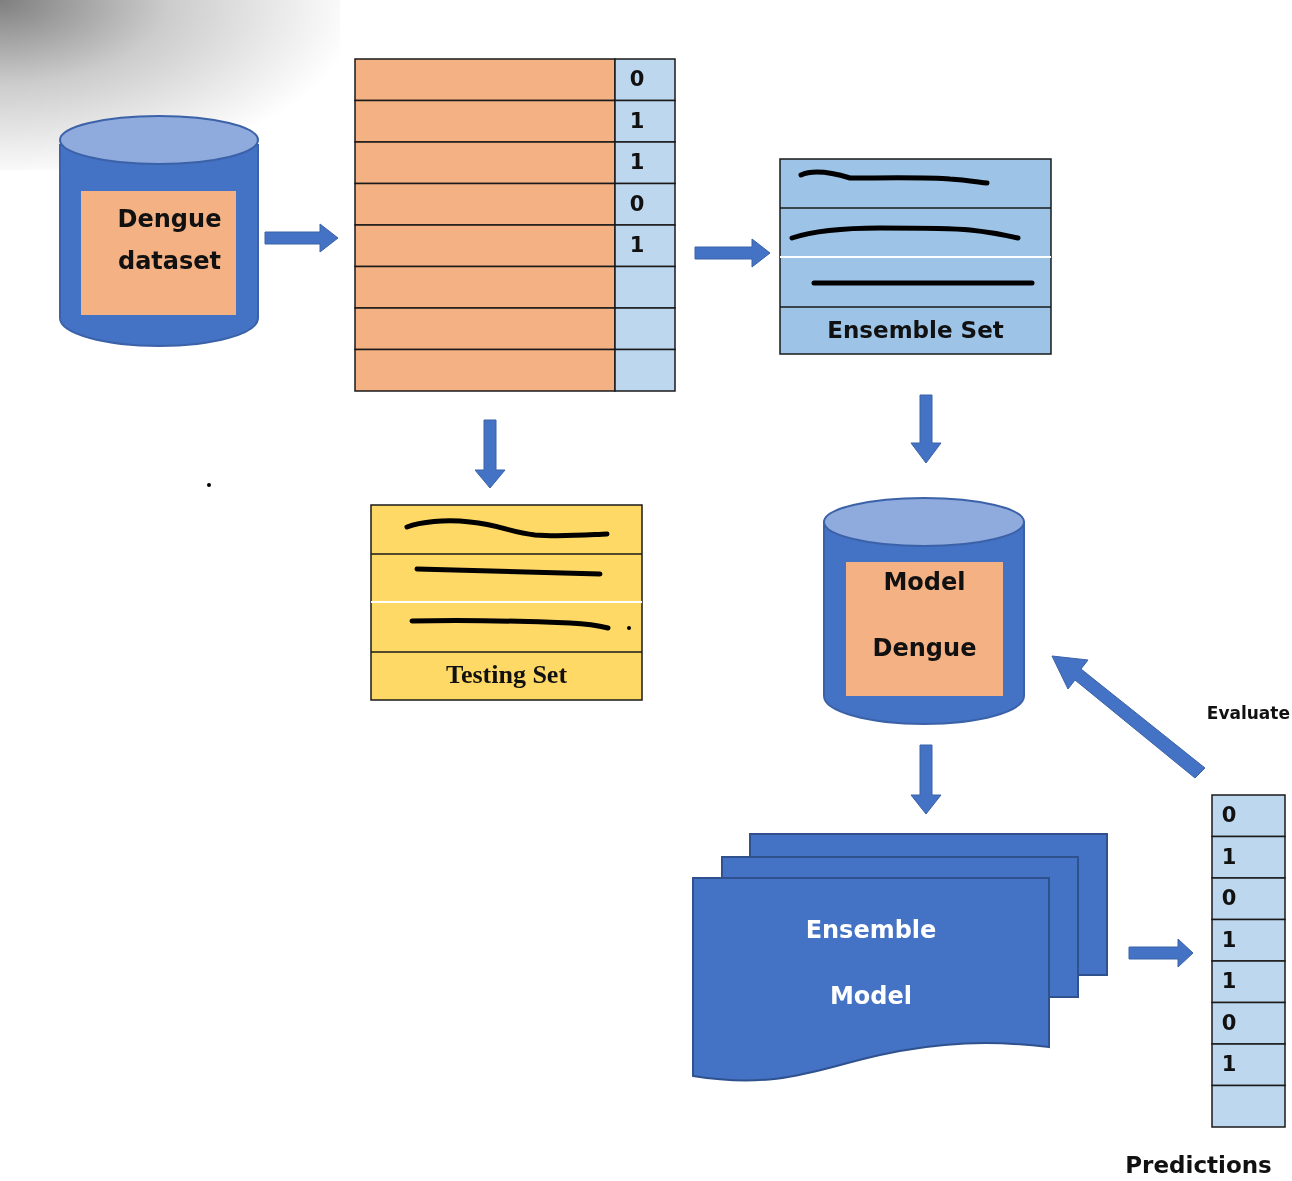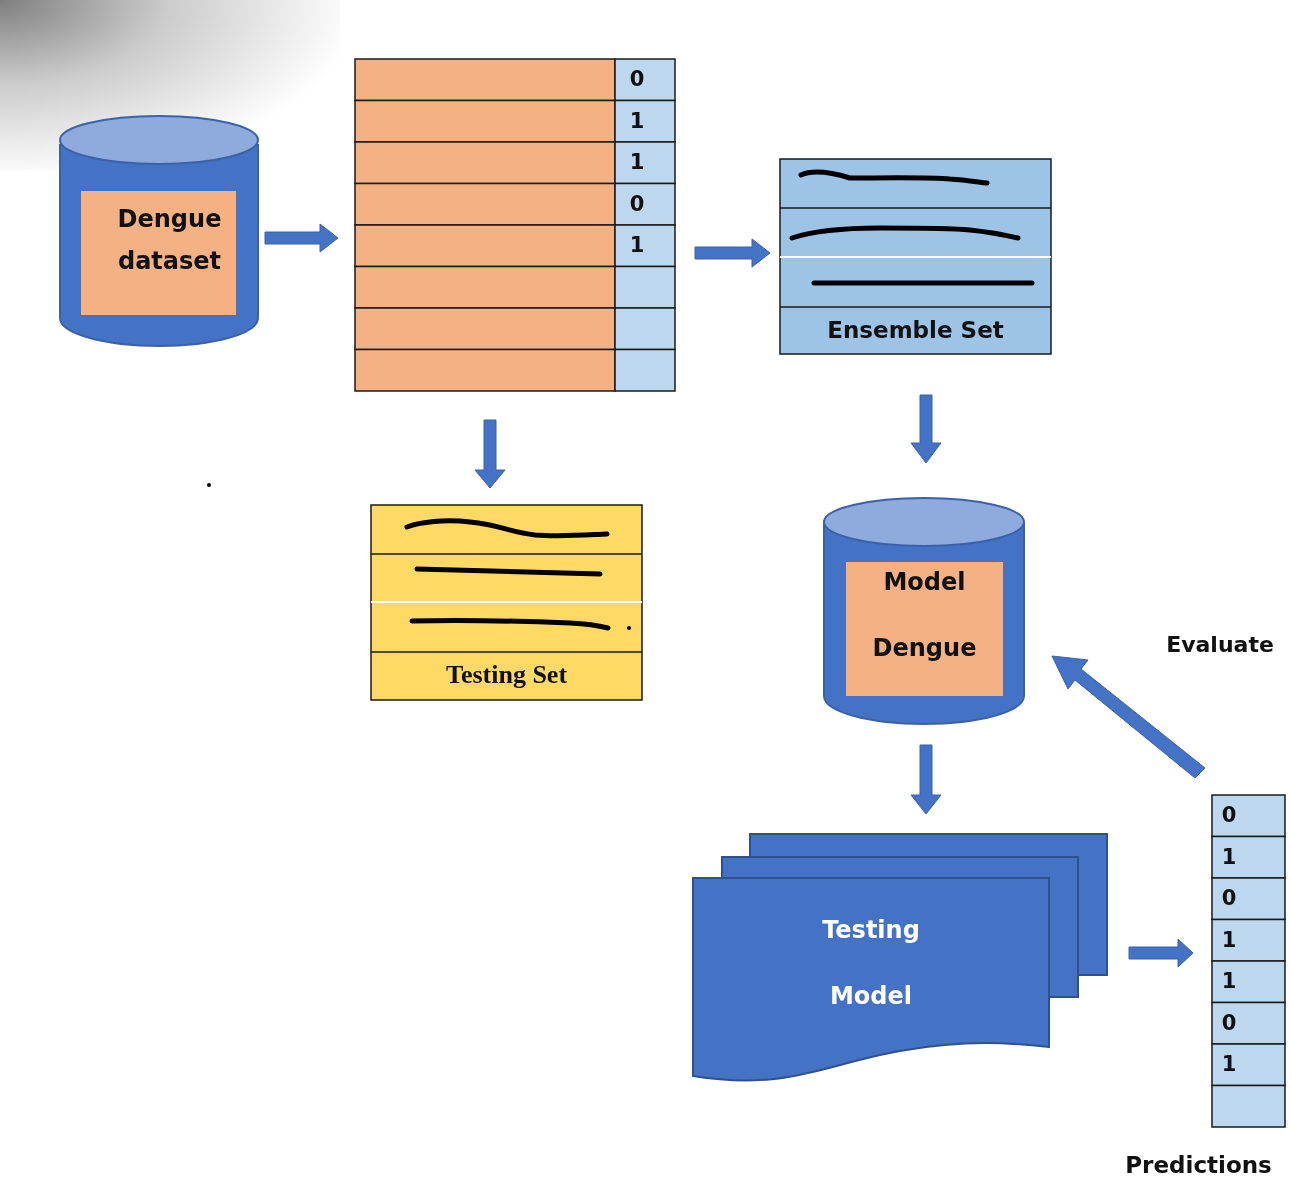--- a/index.html
+++ b/index.html
@@ -123,24 +123,24 @@
 
   <div class="lbl" style="left:780px;top:310px;width:271px;font-size:23px;line-height:40px;">Ensemble Set</div>
 
   <div class="lbl serif" style="left:371px;top:652px;width:271px;font-size:26px;line-height:46px;">Testing Set</div>
 
   <div class="lbl" style="left:846px;top:562px;width:157px;font-size:24px;">
     <div style="line-height:40px">Model</div>
     <div style="line-height:40px;margin-top:26px">Dengue</div>
   </div>
 
-  <div class="lbl" style="left:1150px;top:628px;width:140px;font-size:22px;line-height:34px;">Evaluate</div>
+  <div class="lbl" style="left:1150px;top:696px;width:140px;font-size:17px;line-height:34px;text-align:right;">Evaluate</div>
 
   <div class="lbl white" style="left:693px;top:910px;width:356px;font-size:24px;">
-    <div style="line-height:40px">Testing</div>
+    <div style="line-height:40px">Ensemble</div>
     <div style="line-height:40px;margin-top:26px">Model</div>
   </div>
 
   <div id="pred-labels">
       <div class="lbl" style="left: 1212px; top: 795px; width: 34px; height: 41.5px; line-height: 41.5px; font-size: 21px;">0</div>
       <div class="lbl" style="left: 1212px; top: 836.5px; width: 34px; height: 41.5px; line-height: 41.5px; font-size: 21px;">1</div>
       <div class="lbl" style="left: 1212px; top: 878px; width: 34px; height: 41.5px; line-height: 41.5px; font-size: 21px;">0</div>
       <div class="lbl" style="left: 1212px; top: 919.5px; width: 34px; height: 41.5px; line-height: 41.5px; font-size: 21px;">1</div>
       <div class="lbl" style="left: 1212px; top: 961px; width: 34px; height: 41.5px; line-height: 41.5px; font-size: 21px;">1</div>
       <div class="lbl" style="left: 1212px; top: 1002.5px; width: 34px; height: 41.5px; line-height: 41.5px; font-size: 21px;">0</div>

